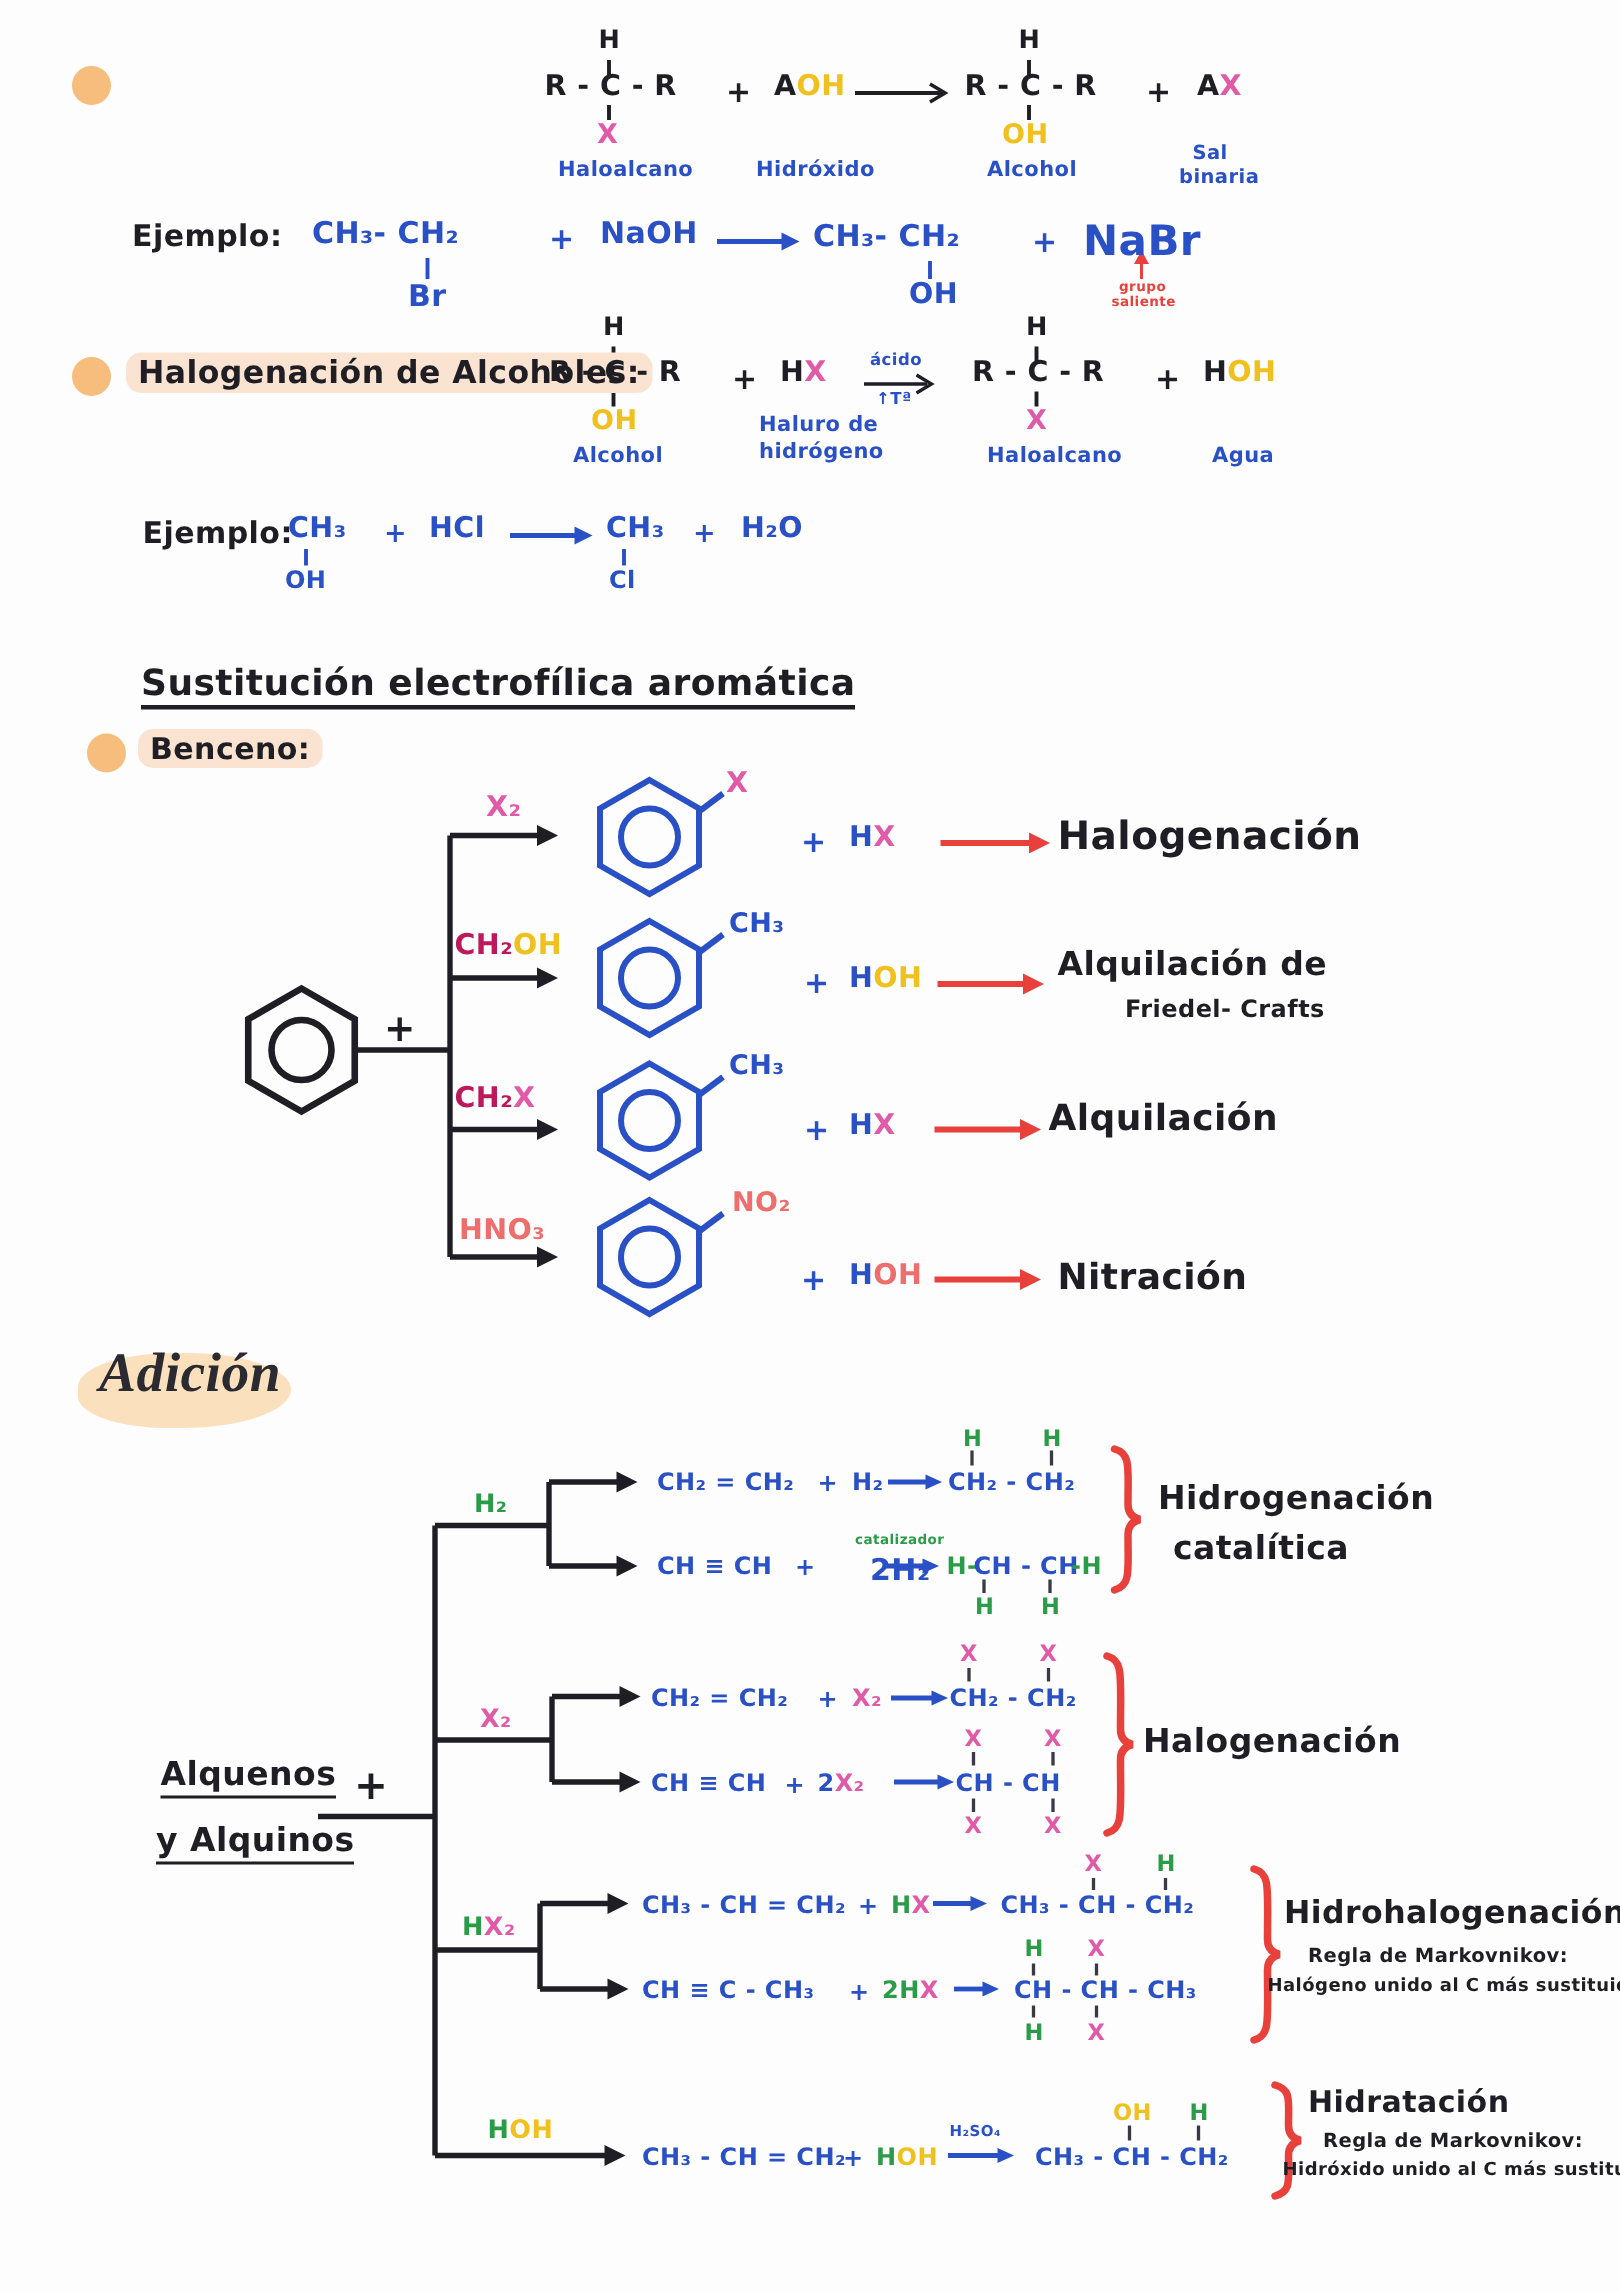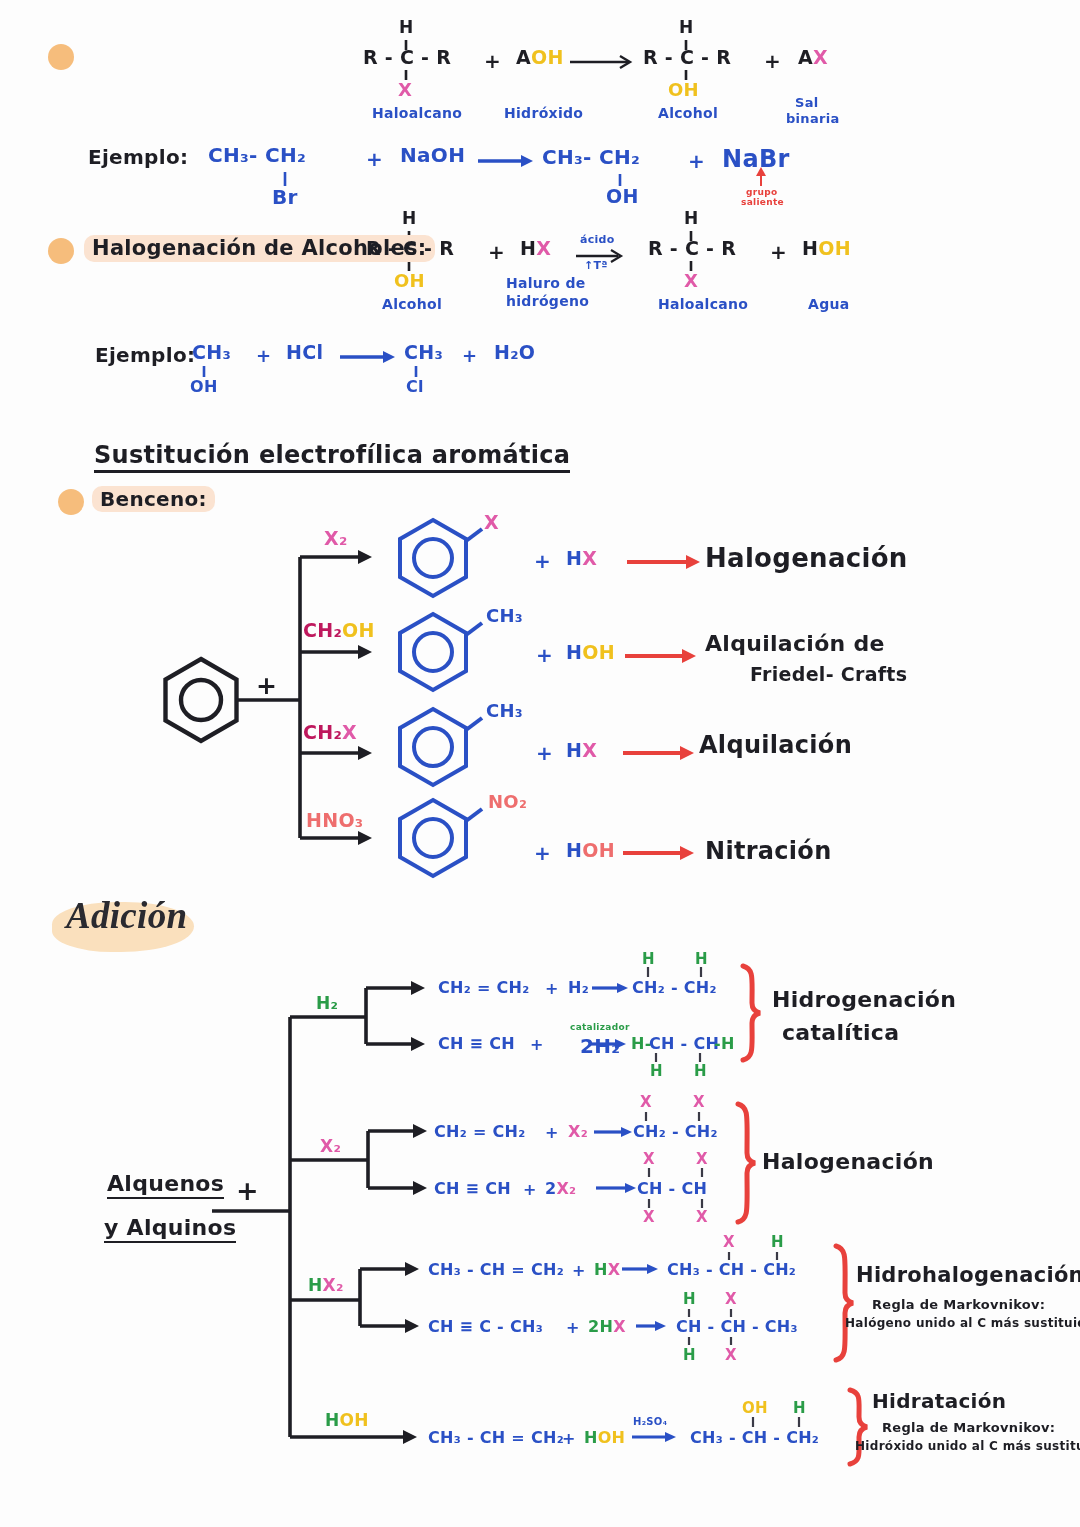--- a/index.html
+++ b/index.html
@@ -200,21 +200,21 @@
 <div class="t bl" style="left:786px;top:112px;font-size:13px">binaria</div>
 
 <div class="t bk" style="left:88px;top:146px;font-size:20px">Ejemplo:</div>
 <div class="t bl" style="left:208px;top:144px;font-size:20px">CH₃- CH₂</div>
 <div class="t bl" style="left:272px;top:186px;font-size:20px">Br</div>
 <div class="t bl" style="left:366px;top:148px;font-size:20px">+</div>
 <div class="t bl" style="left:400px;top:144px;font-size:20px">NaOH</div>
 <div class="t bl" style="left:542px;top:146px;font-size:20px">CH₃- CH₂</div>
 <div class="t bl" style="left:606px;top:186px;font-size:19px">OH</div>
 <div class="t bl" style="left:688px;top:150px;font-size:20px">+</div>
-<div class="t bl" style="left:722px;top:146px;font-size:24px">NaBr</div>
+<div class="t bl" style="left:722px;top:146px;font-size:28px">NaBr</div>
 <div class="t rd" style="left:746px;top:188px;font-size:9px">grupo</div>
 <div class="t rd" style="left:741px;top:198px;font-size:9px">saliente</div>
 
 <span class="bullet" style="left:48px;top:238px"></span>
 <div class="t bk hl" style="left:84px;top:235px;font-size:21px">Halogenación de Alcoholes:</div>
 <div class="t bk" style="left:402px;top:209px;font-size:17px">H</div>
 <div class="t bk" style="left:366px;top:238px;font-size:19px">R - C - R</div>
 <div class="t yl" style="left:394px;top:271px;font-size:18px">OH</div>
 <div class="t bl" style="left:382px;top:297px;font-size:14px">Alcohol</div>
 <div class="t bk" style="left:488px;top:241px;font-size:20px">+</div>
@@ -254,21 +254,21 @@
 <div class="t bl" style="left:486px;top:701px;font-size:18px">CH₃</div>
 <div class="t sa" style="left:488px;top:792px;font-size:18px">NO₂</div>
 
 <div class="t bl" style="left:534px;top:550px;font-size:20px">+</div>
 <div class="t" style="left:566px;top:548px;font-size:19px"><span class="bl">H</span><span class="pk">X</span></div>
 <div class="t bk" style="left:705px;top:544px;font-size:26px">Halogenación</div>
 
 <div class="t bl" style="left:536px;top:644px;font-size:20px">+</div>
 <div class="t" style="left:566px;top:642px;font-size:19px"><span class="bl">H</span><span class="yl">OH</span></div>
 <div class="t bk" style="left:705px;top:632px;font-size:22px">Alquilación de</div>
-<div class="t bk" style="left:750px;top:664px;font-size:19px">Friedel- Crafts</div>
+<div class="t bk" style="left:750px;top:664px;font-size:16px">Friedel- Crafts</div>
 
 <div class="t bl" style="left:536px;top:742px;font-size:20px">+</div>
 <div class="t" style="left:566px;top:740px;font-size:19px"><span class="bl">H</span><span class="pk">X</span></div>
 <div class="t bk" style="left:699px;top:732px;font-size:24px">Alquilación</div>
 
 <div class="t bl" style="left:534px;top:842px;font-size:20px">+</div>
 <div class="t" style="left:566px;top:840px;font-size:19px"><span class="bl">H</span><span class="sa">OH</span></div>
 <div class="t bk" style="left:705px;top:838px;font-size:24px">Nitración</div>
 
 <div class="blob" style="left:52px;top:902px;width:142px;height:50px"></div>

